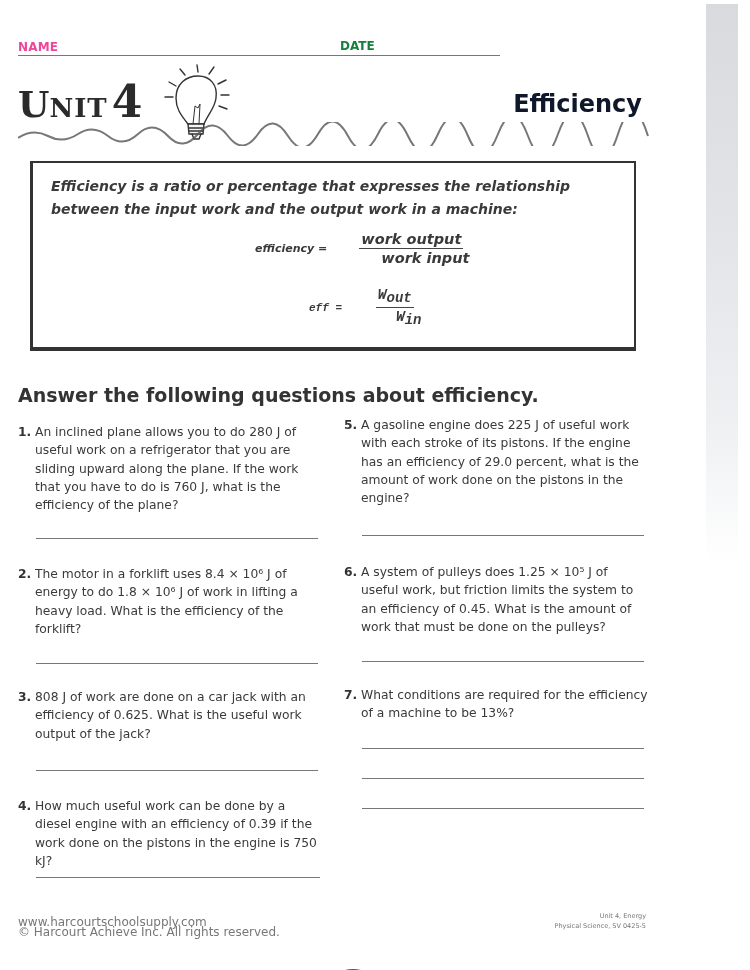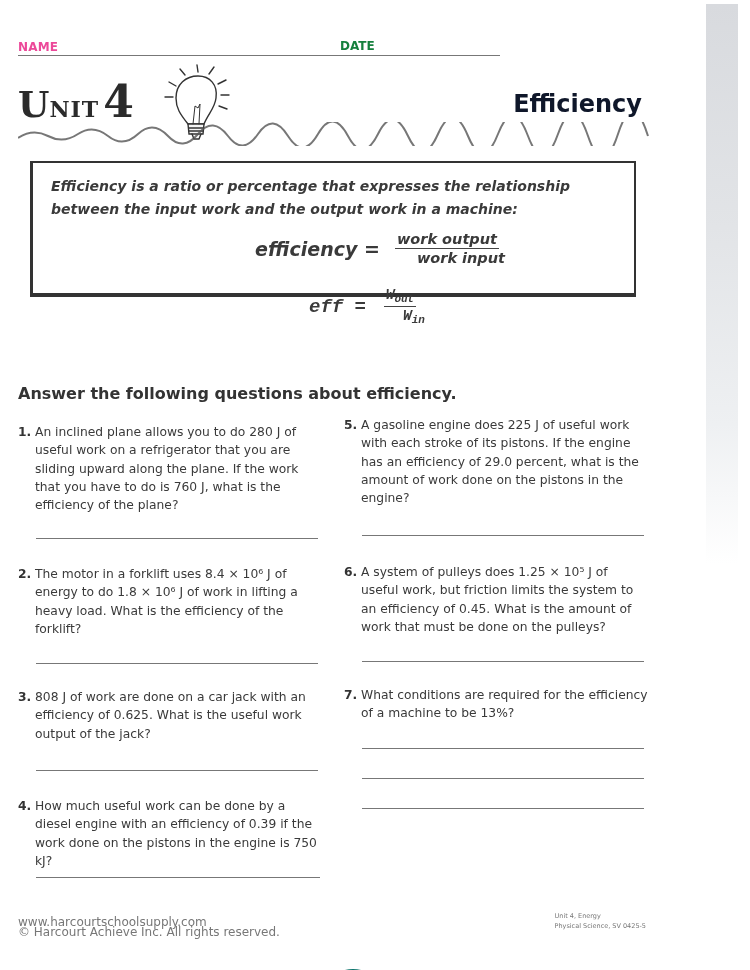--- a/index.html
+++ b/index.html
@@ -11,58 +11,58 @@
       background: linear-gradient(180deg, #d8dade 0%, #e2e4e7 40%, #eef0f2 75%, rgba(255,255,255,0) 100%);
     }
 
     
     .name-label { position: absolute; left: 18px; top: 40px; font-size: 12px; font-weight: bold; color: #ec4899; letter-spacing: 0.2px; }
     .date-label { position: absolute; left: 324px; top: 39px; font-size: 12px; font-weight: bold; color: #15803d; margin-left: 16px; }
     .name-line { position: absolute; left: 18px; top: 55px; width: 482px; height: 1px; background: #777; }
 
     .unit-title { position: absolute; left: 18px; top: 80px; font-family: "DejaVu Serif", serif; font-weight: bold; color: #2b2b2b; line-height: 1; white-space: nowrap; }
     .unit-title .u-big { font-size: 36px; }
-    .unit-title .u-small { font-size: 22px; letter-spacing: 1px; }
+    .unit-title .u-small { font-size: 26px; letter-spacing: 1px; }
     .unit-title .u-num { font-size: 44px; margin-left: 4px; }
 
     .bulb { position: absolute; left: 158px; top: 64px; width: 80px; height: 82px; }
     .wave { position: absolute; left: 18px; top: 122px; width: 640px; height: 24px; }
 
     .section-title { position: absolute; right: 108px; top: 90px; font-size: 24px; font-weight: bold; color: #0f172a; }
 
     
     .def-box {
-      position: absolute; left: 30px; top: 161px; width: 606px; height: 136px;
+      position: absolute; left: 30px; top: 161px; width: 606px; height: 190px;
       border: 2px solid #333; border-bottom-width: 4px; border-left-width: 3px;
     }
     .def-text { position: absolute; left: 18px; top: 12px; width: 580px; font-style: italic; font-weight: bold; font-size: 14px; line-height: 23px; color: #3a3a3a; }
     .formula { position: absolute; display: flex; align-items: center; font-style: italic; font-weight: bold; color: #3a3a3a; }
-    .formula .lhs { font-size: 19px; margin-right: 7px; }
+    .formula .lhs { font-size: 11px; margin-right: 24px; }
     .frac { display: inline-flex; flex-direction: column; align-items: center; }
     .frac .num { font-size: 14.5px; padding: 0 2px 1px; border-bottom: 1px solid #444; }
     .frac .den { font-size: 14.5px; padding: 1px 2px 0; margin-left: 28px; }
     .formula1 { left: 222px; top: 68px; }
     .formula2 { left: 276px; top: 124px; font-family: Liberation Mono, monospace; }
-    .sub { font-size: 11px; vertical-align: -3px; }
+    .sub { font-size: 14px; vertical-align: -3px; }
 
     
-    .instructions { position: absolute; left: 18px; top: 384px; font-size: 16px; font-weight: bold; color: #333; }
+    .instructions { position: absolute; left: 18px; top: 384px; font-size: 19px; font-weight: bold; color: #333; }
     .question { position: absolute; font-size: 12.3px; line-height: 18.3px; color: #3a3a3a; }
     .question .qnum { position: absolute; left: 0; top: 0; font-weight: bold; color: #333; }
     .question .qtext { display: block; padding-left: 17px; }
     .answer-line { position: absolute; height: 1px; background: #777; }
 
     
     .footer-left { position: absolute; left: 18px; top: 917px; font-size: 12px; line-height: 10px; color: #777; }
     .page-badge {
       position: absolute; left: 334px; top: 969px; width: 38px; height: 22px; border-radius: 50%;
       background: #0f766e; color: #fff; font-family: "DejaVu Serif", serif; font-weight: bold; font-size: 12px;
       display: flex; align-items: center; justify-content: center;
     }
-    .footer-right { position: absolute; right: 104px; top: 911px; font-size: 6.5px; line-height: 10px; color: #777; }
+    .footer-right { position: absolute; right: 104px; top: 911px; font-size: 6.5px; line-height: 10px; color: #777; text-align: right; }
   </style>
 </head>
 <body>
 
 <div class="edge-strip"></div>
 
 <div class="name-label">NAME</div>
 <div class="date-label">DATE</div>
 <div class="name-line"></div>
 

